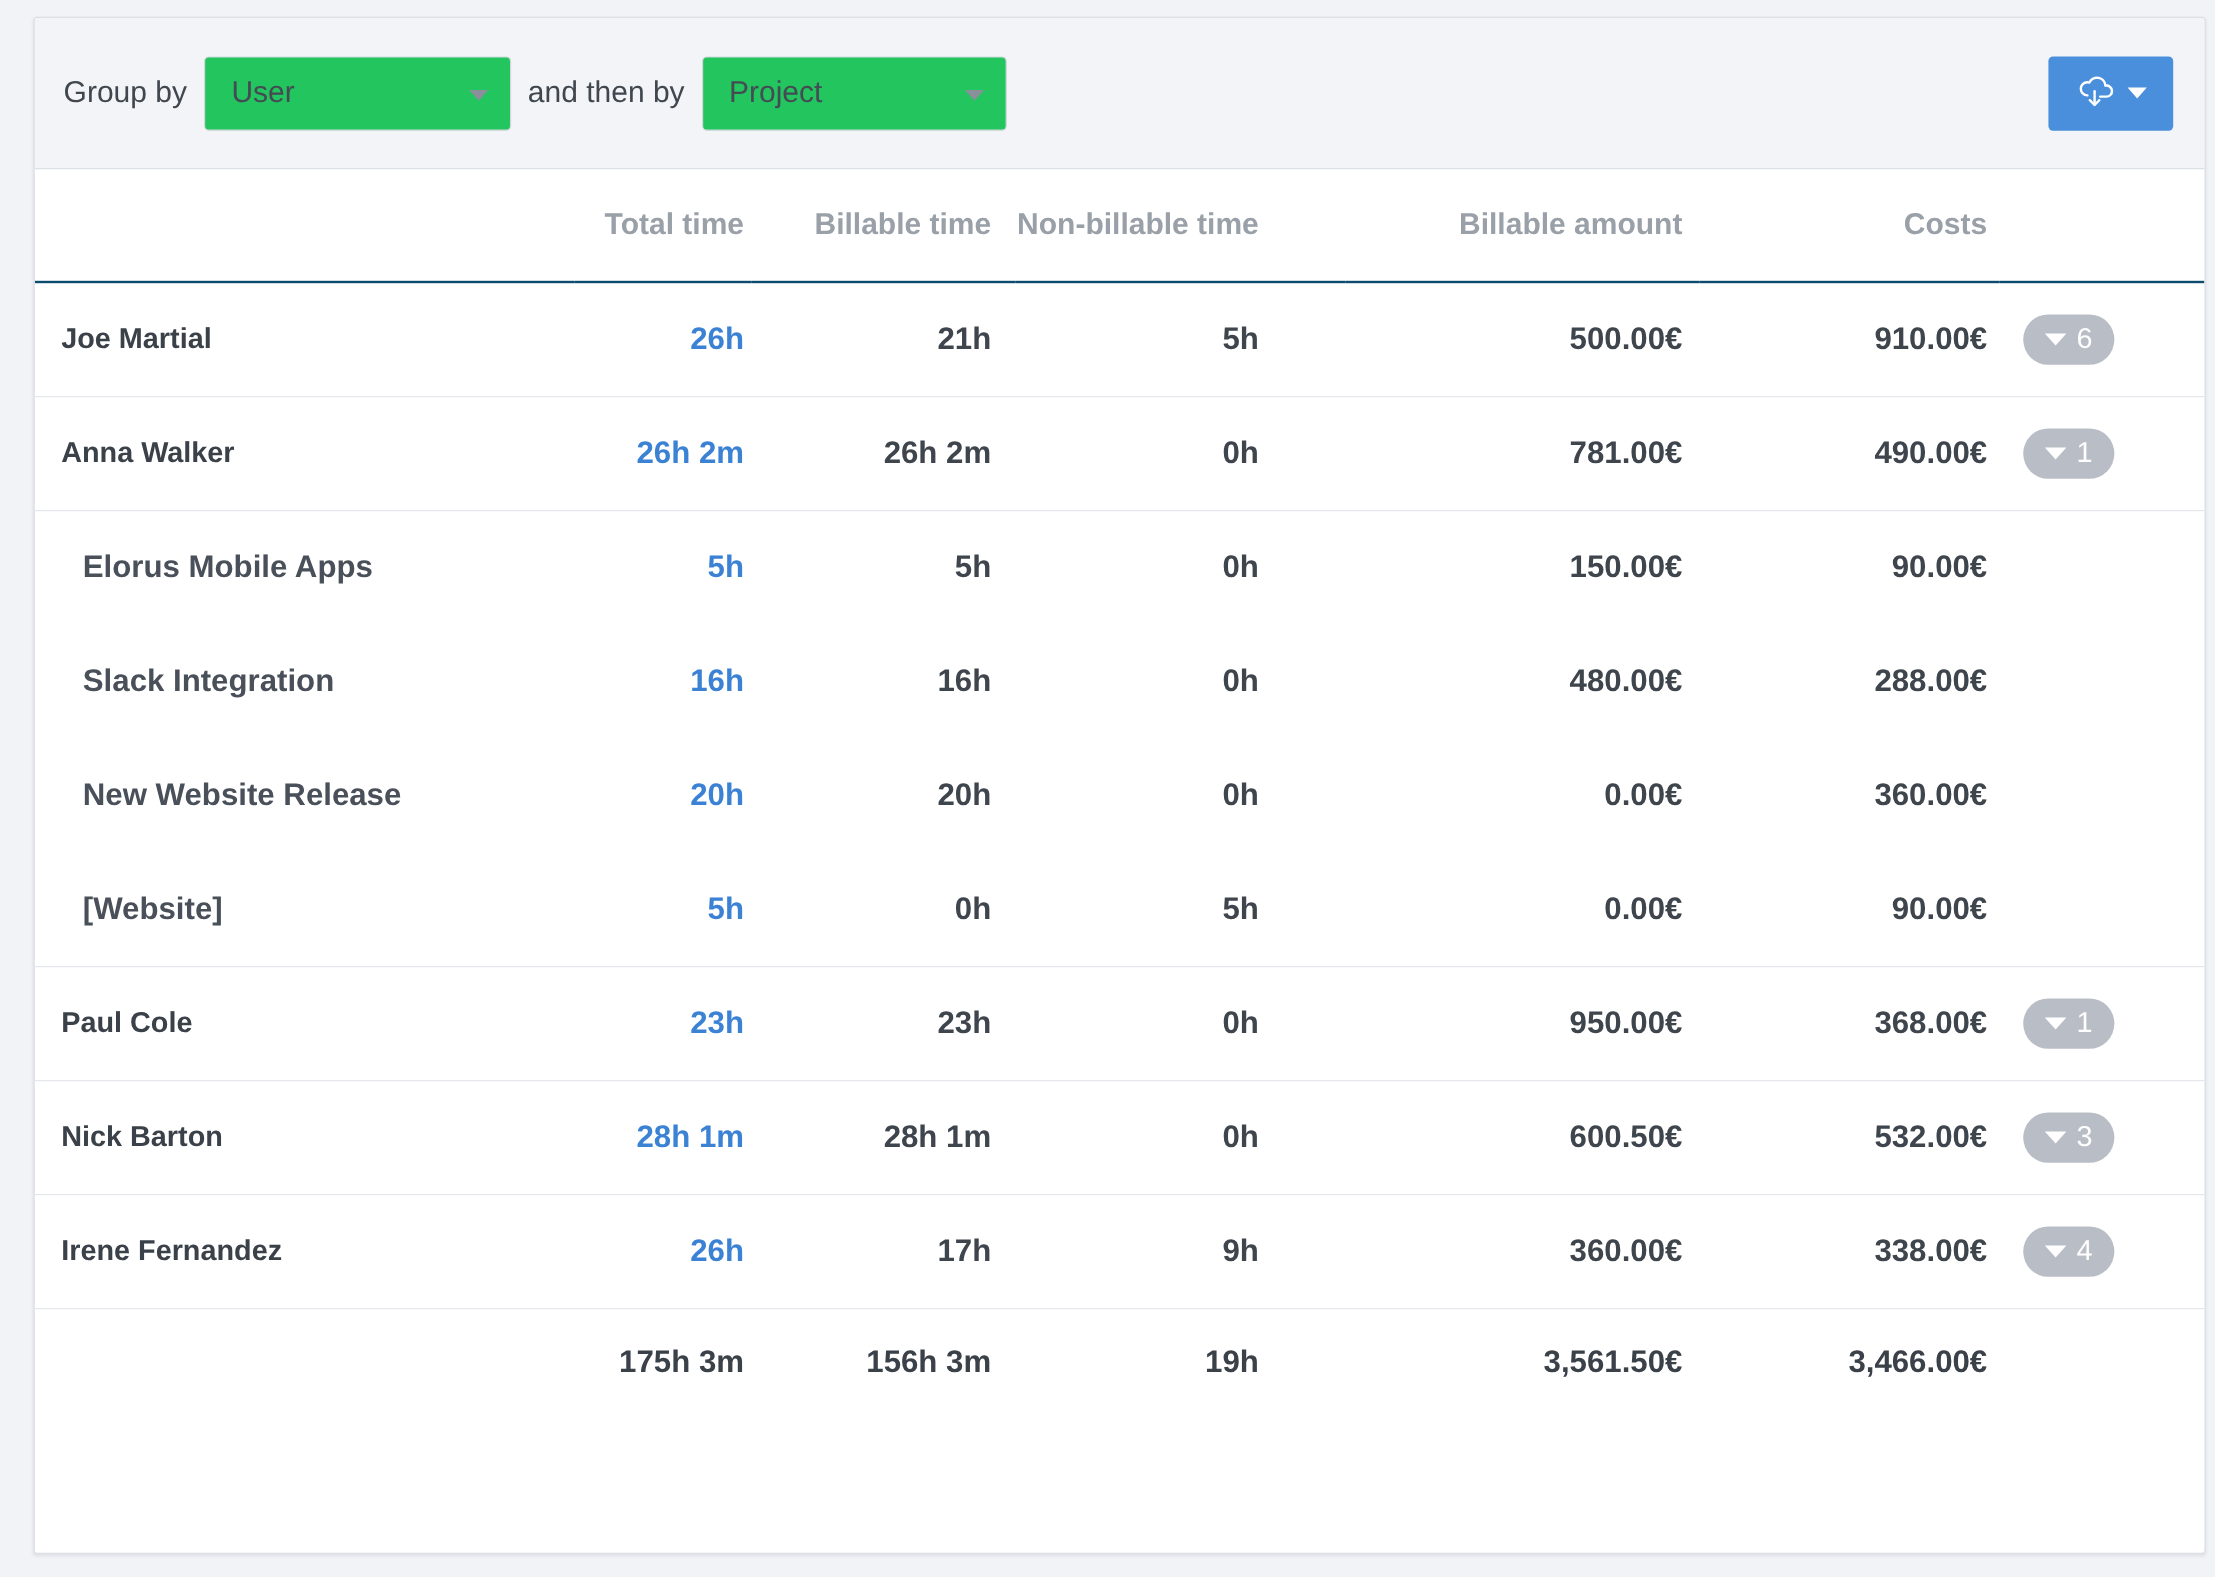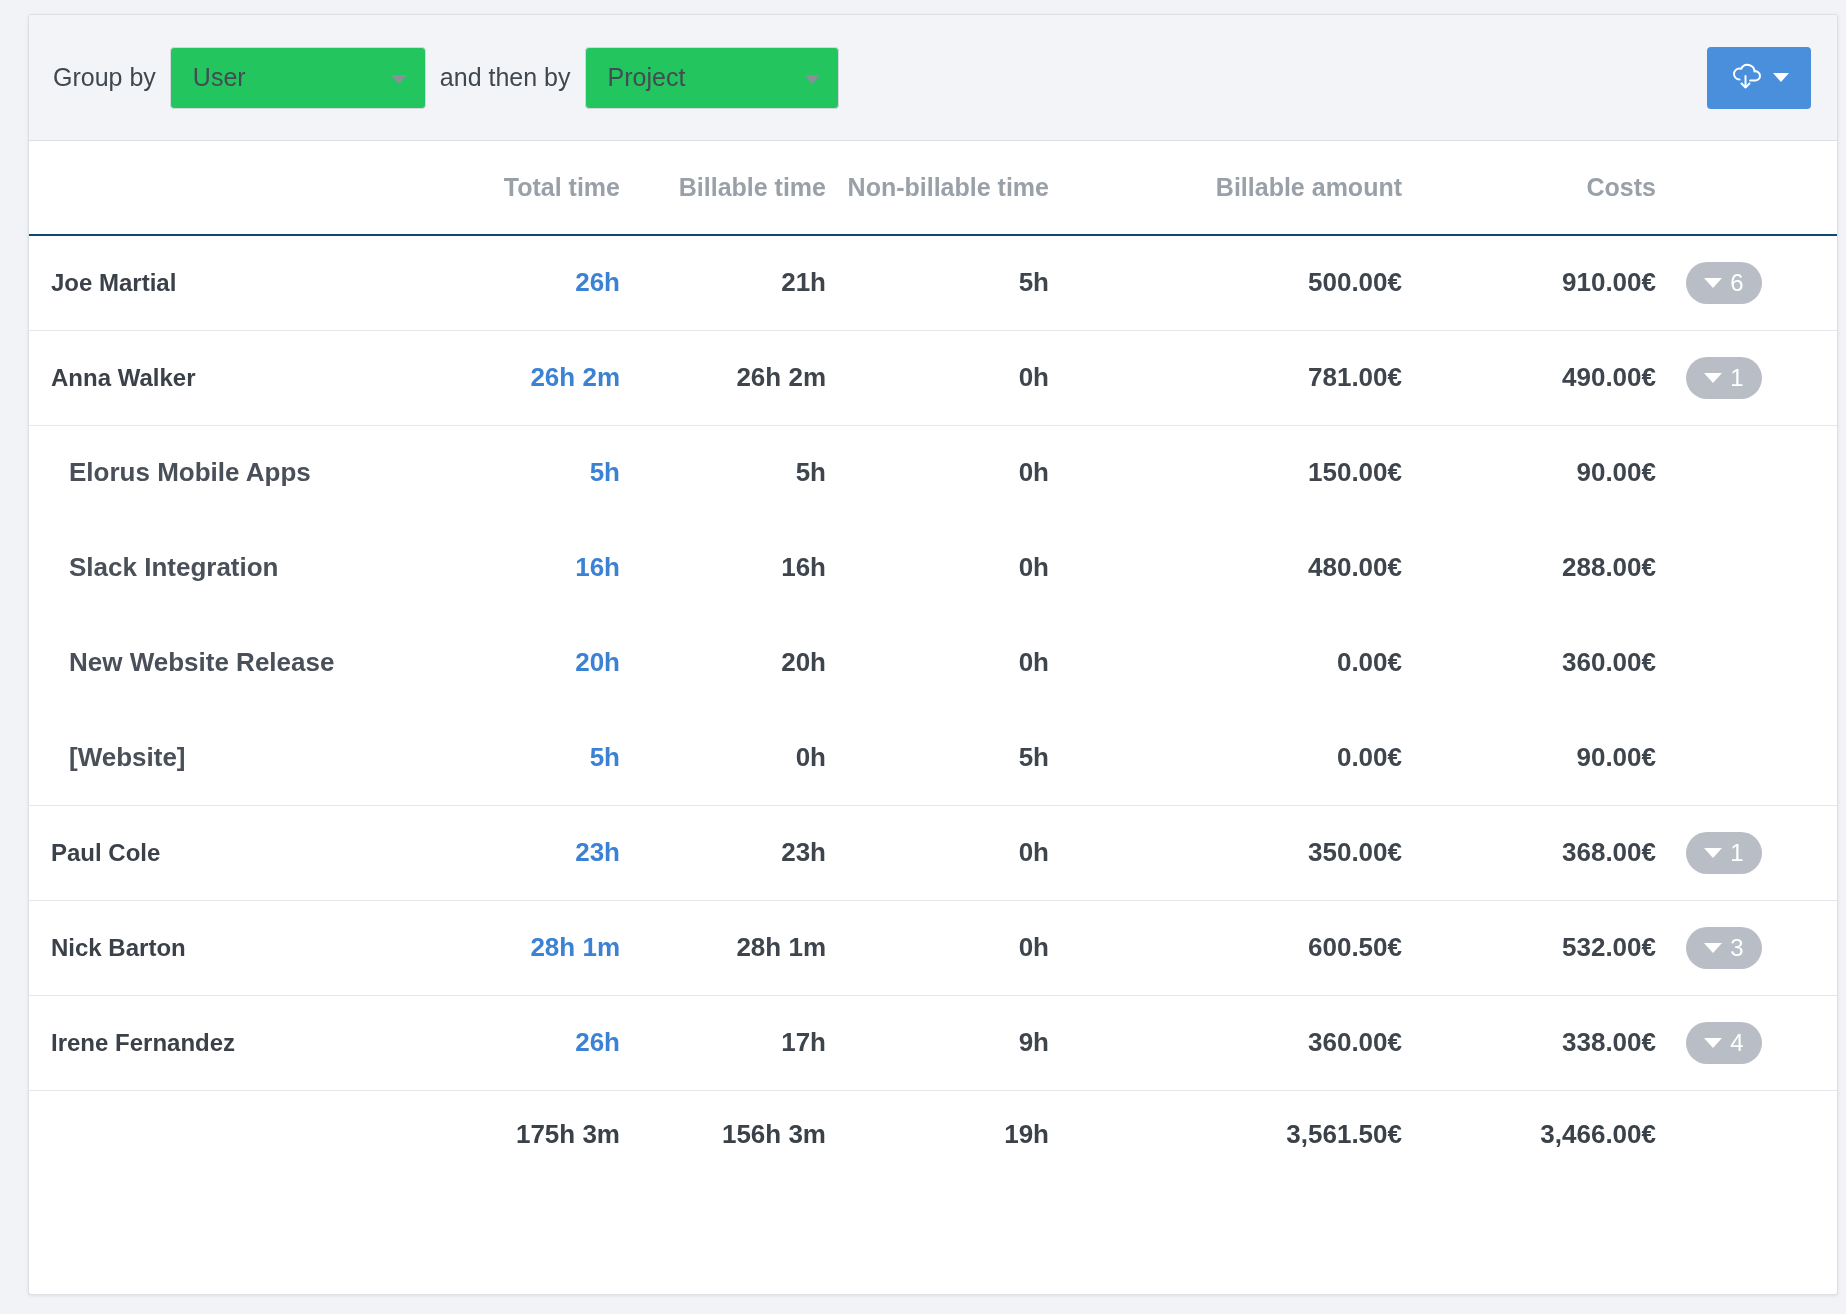--- a/index.html
+++ b/index.html
@@ -316,21 +316,21 @@
           <td class="cell-nonb">5h</td>
           <td class="cell-amount">0.00€</td>
           <td class="cell-costs">90.00€</td>
           <td></td>
         </tr>
         <tr class="group-row">
           <td class="cell-name">Paul Cole</td>
           <td class="cell-total">23h</td>
           <td class="cell-bill">23h</td>
           <td class="cell-nonb">0h</td>
-          <td class="cell-amount">350.00€</td>
+          <td class="cell-amount">950.00€</td>
           <td class="cell-costs">368.00€</td>
           <td class="cell-badge"><span class="badge">
               <span class="tri down"></span>
               <span class="cnt">1</span>
             </span></td>
         </tr>
         <tr class="group-row">
           <td class="cell-name">Nick Barton</td>
           <td class="cell-total">28h 1m</td>
           <td class="cell-bill">28h 1m</td>

